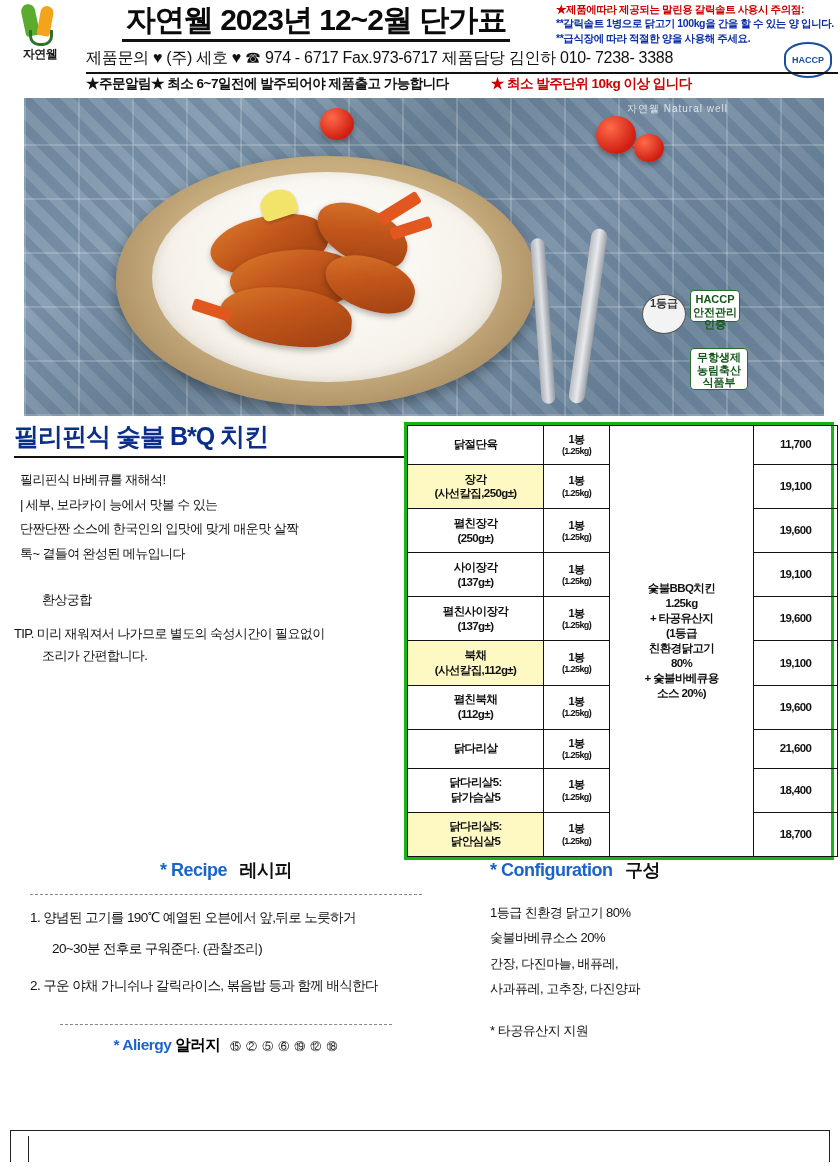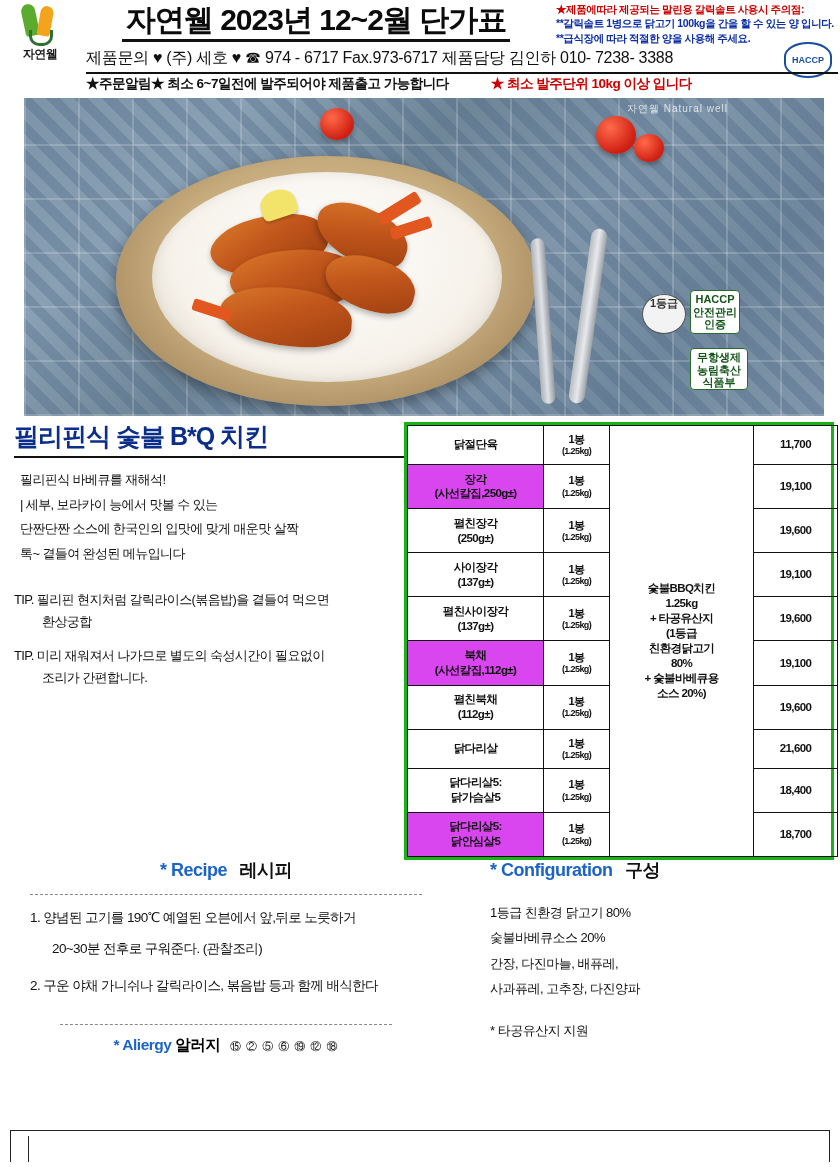--- a/index.html
+++ b/index.html
@@ -132,21 +132,21 @@
   .hero-wm {
     position:absolute; right:96px; top:4px; font-size:10px; color:rgba(255,255,255,.75);
     letter-spacing:1px;
   }
   .cert {
     position:absolute; border-radius:4px; background:#ffffff; border:1px solid #2b6b2b;
     font-size:11px; color:#14561a; text-align:center; font-weight:bold; line-height:1.15;
     padding:2px 1px;
   }
   .cert-1 { right:138px; top:196px; width:44px; height:40px; border-radius:50%; background:#f3f3f3; border-color:#555; color:#333; }
-  .cert-2 { right:84px; top:192px; width:50px; height:44px; }
+  .cert-2 { right:84px; top:192px; width:50px; height:32px; }
   .cert-3 { right:76px; top:250px; width:58px; height:42px; }
 
   
   .desc { position:absolute; left:14px; top:420px; width:392px; }
   .prod-title {
     font-size:25px; font-weight:bold; color:#0b2e8a; letter-spacing:-1px;
     border-bottom:2px solid #111; padding-bottom:3px; display:block;
   }
   .tagline {
     margin-top:10px; font-size:16.5px; font-weight:bold; color:#0f7a2f; letter-spacing:-0.8px;
@@ -165,21 +165,21 @@
   }
   table.price { width:100%; height:100%; border-collapse:collapse; table-layout:fixed; }
   table.price td {
     border:1.5px solid #111; text-align:center; vertical-align:middle;
     font-size:11.5px; font-weight:bold; color:#111; letter-spacing:-0.6px; line-height:1.3;
   }
   td.c-name { width:136px; }
   td.c-qty  { width:66px; font-size:10px; }
   td.c-desc { width:144px; font-size:13px; line-height:1.65; letter-spacing:-0.5px;}
   td.c-price{ width:84px; font-size:15px; color:#c1121f; }
-  tr.hl td.c-name { background:#d946ef; }
+  tr.hl td.c-name { background:#fef9c3; }
   .qty-small { font-size:9px; display:block; }
 
   
   .recipe { position:absolute; left:30px; top:858px; width:392px; }
   .sect-head { text-align:center; font-size:18px; font-weight:bold; letter-spacing:-0.5px; }
   .sect-head .en { color:#1b63c9; }
   .sect-head .ko { color:#111; margin-left:8px; }
   .dashed { border-top:1px dashed #888; margin:12px 0 12px 0; }
   .step { font-size:13.5px; color:#111; letter-spacing:-0.6px; line-height:1.7; margin-bottom:6px; }
   .step .ind2 { display:block; padding-left:22px; margin-top:8px; }
@@ -262,21 +262,20 @@
   <div class="desc">
     <span class="prod-title">필리핀식 숯불 B*Q 치킨</span>
     <div class="bullets">
       <div class="bl">필리핀식 바베큐를 재해석!</div>
       <div class="bl">| 세부, 보라카이 능에서 맛볼 수 있는</div>
       <div class="bl">단짠단짠 소스에 한국인의 입맛에 맞게 매운맛 살짝</div>
       <div class="bl">톡~ 곁들여 완성된 메뉴입니다</div>
     </div>
     <div class="tips">
       <div class="tip">
-        <span>TIP. 필리핀 현지처럼 갈릭라이스(볶음밥)을 곁들여 먹으면</span>
         <span class="ind">환상궁합</span>
       </div>
       <div class="tip">
         <span>TIP. 미리 재워져서 나가므로 별도의 숙성시간이 필요없이</span>
         <span class="ind">조리가 간편합니다.</span>
       </div>
     </div>
   </div>
 
   <div class="price-wrap">

